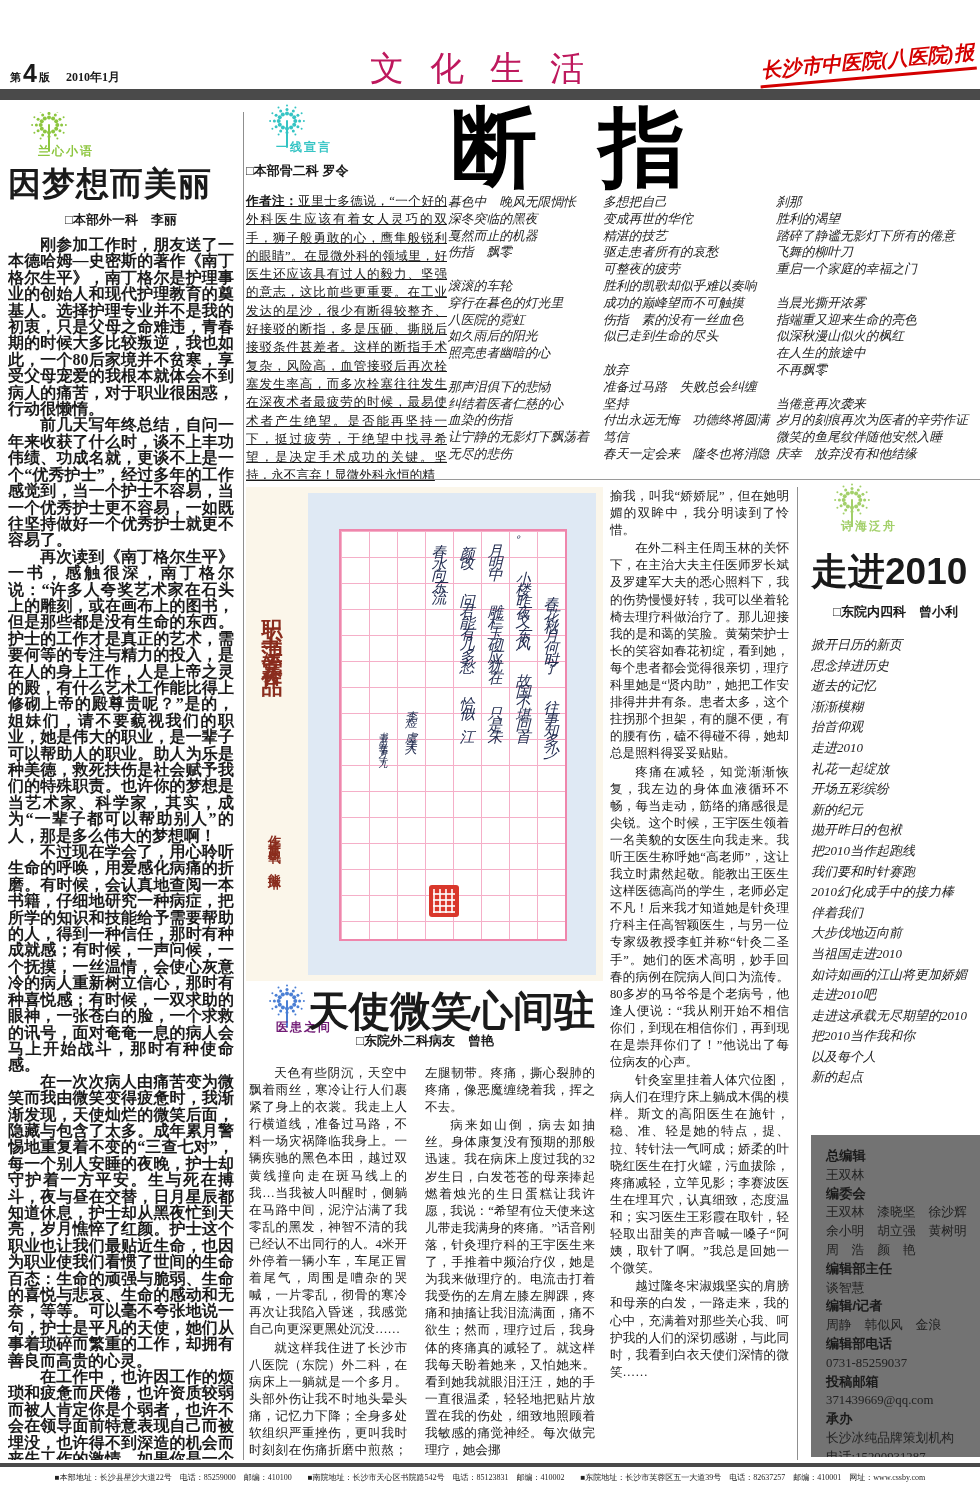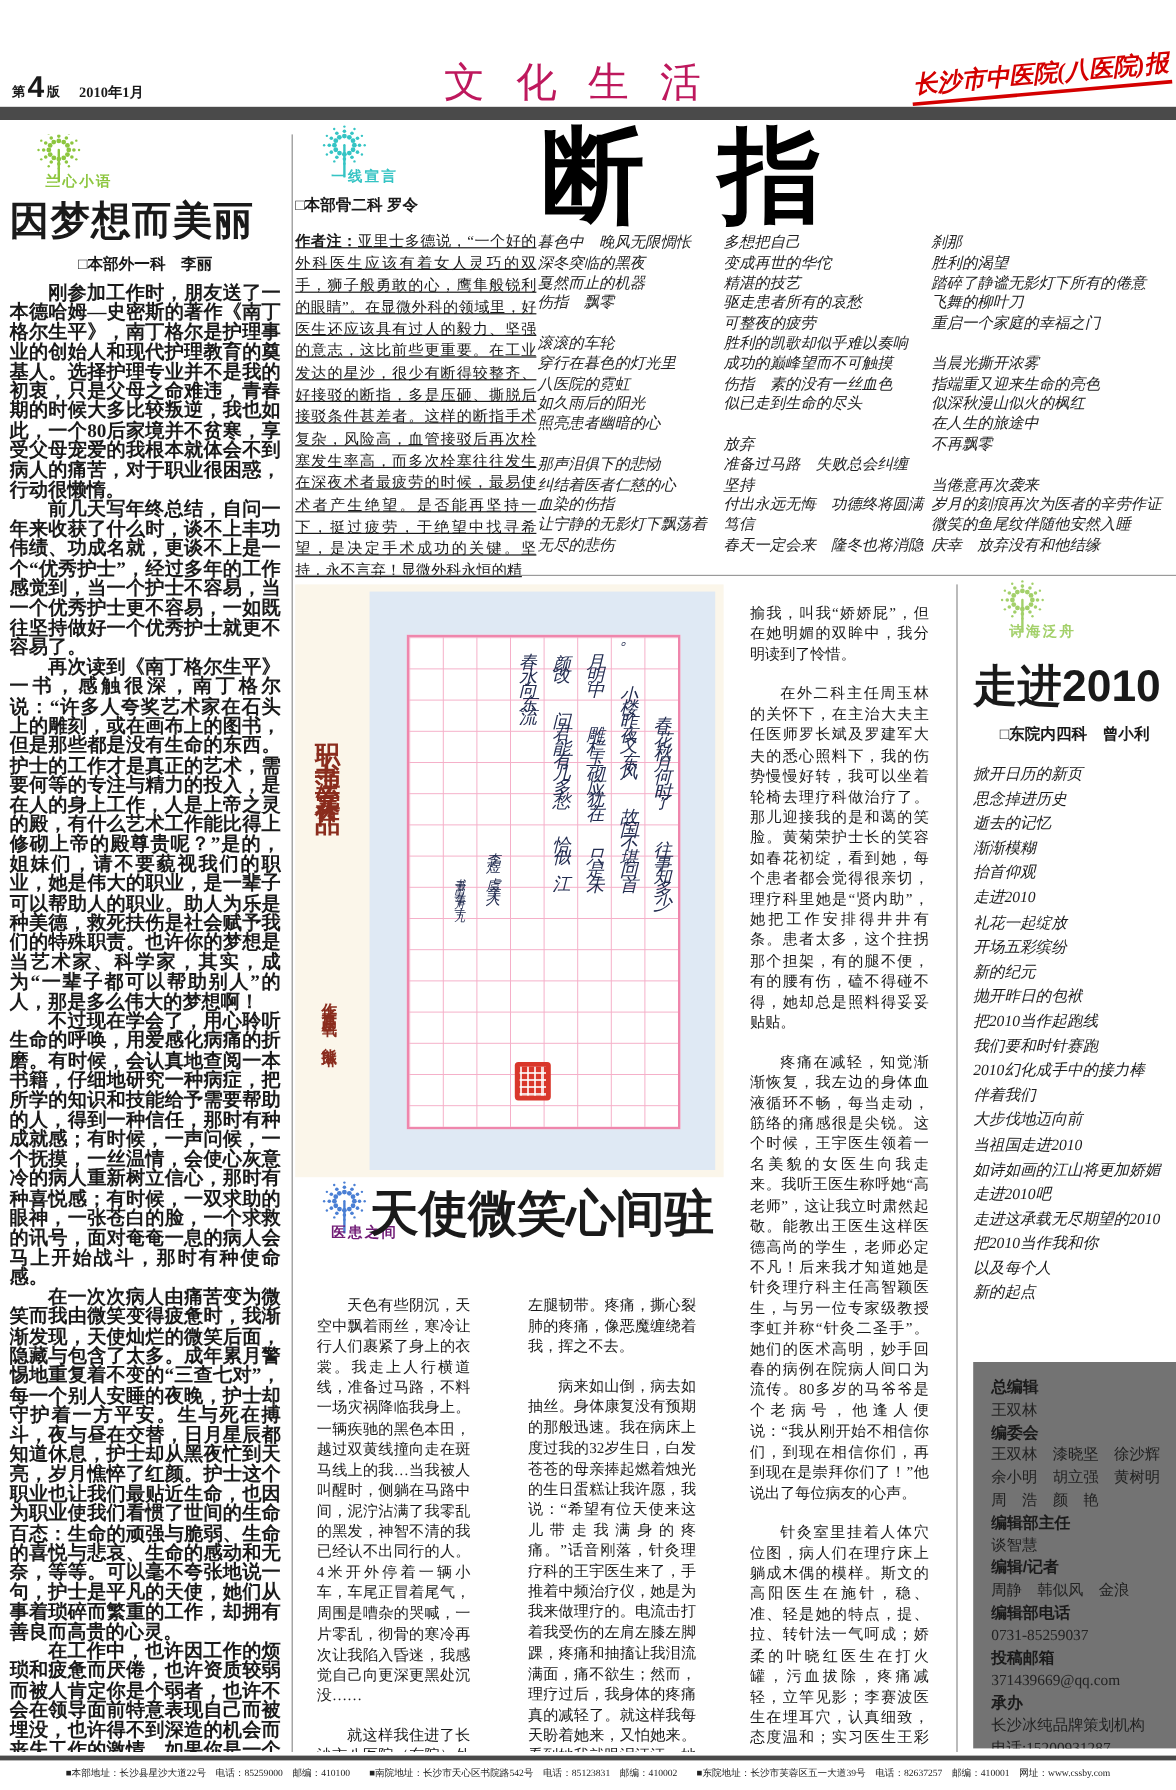--- a/index.html
+++ b/index.html
@@ -60,21 +60,21 @@
         color:#222c50;font-style:italic;}
   .cols .vc{line-height:28px;font-size:15px;letter-spacing:11px;white-space:pre;}
   .cols .sig{font-size:12px;letter-spacing:6px;padding-top:168px;}
   .cols .date{font-size:9px;letter-spacing:3px;padding-top:192px;}
   .seal{position:absolute;left:88px;bottom:22px;width:30px;height:32px;background:#d9372b;border-radius:3px;}
   .seal::before{content:"";position:absolute;inset:4px;
         background:repeating-linear-gradient(0deg,rgba(255,255,255,.8) 0 2px,transparent 2px 6px),
                    repeating-linear-gradient(90deg,rgba(255,255,255,.8) 0 2px,transparent 2px 6px);}
 
   
-  .cont p{margin:16px;text-indent:2em;text-align:justify;font-size:12.6px;line-height:17.1px;}
+  .cont p{margin:1px;text-indent:2em;text-align:justify;font-size:12.6px;line-height:17.1px;}
   .cont p:first-child{text-indent:0;}
   .cont.indent-first p:first-child{text-indent:2em;}
   .angelR{position:absolute;left:609px;top:487px;width:181px;height:971px;overflow:hidden;}
   .angelHead{position:absolute;left:246px;top:986px;width:358px;height:76px;}
   .angelHead .logo{position:absolute;left:0;top:2px;width:64px;}
   .angelTitle{position:absolute;left:62px;top:-2px;font-family:"Liberation Sans",sans-serif;
         font-weight:900;font-size:41px;white-space:nowrap;}
   .angelByline{position:absolute;left:0;right:0;top:46px;text-align:center;
         font-family:"Liberation Sans",sans-serif;font-weight:bold;font-size:13px;}
   .angelC1{position:absolute;left:248px;top:1064px;width:160px;height:396px;overflow:hidden;}
@@ -336,20 +336,21 @@
           <circle cx="13.8" cy="13.2" r="2.00"></circle>
           <circle cx="10.1" cy="11.2" r="1.50"></circle>
           <circle cx="6.4" cy="9.2" r="1.00"></circle>
           <circle cx="16.8" cy="10.4" r="2.00"></circle>
           <circle cx="14.7" cy="7.0" r="1.50"></circle>
           <circle cx="12.5" cy="3.5" r="1.00"></circle>
         </svg>
       <span class="label" style="color: #701a75;">医患之间</span>
     </div>
     <div class="angelTitle">天使微笑心间驻</div>
+    <div class="angelByline">□东院外二科病友　曾艳</div>
   </div>
   <div class="angelC1 cont indent-first">
       <p>天色有些阴沉，天空中飘着雨丝，寒冷让行人们裹紧了身上的衣裳。我走上人行横道线，准备过马路，不料一场灾祸降临我身上。一辆疾驰的黑色本田，越过双黄线撞向走在斑马线上的我…当我被人叫醒时，侧躺在马路中间，泥泞沾满了我零乱的黑发，神智不清的我已经认不出同行的人。4米开外停着一辆小车，车尾正冒着尾气，周围是嘈杂的哭喊，一片零乱，彻骨的寒冷再次让我陷入昏迷，我感觉自己向更深更黑处沉没……</p>
       <p>就这样我住进了长沙市八医院（东院）外二科，在病床上一躺就是一个多月。头部外伤让我不时地头晕头痛，记忆力下降；全身多处软组织严重挫伤，更叫我时时刻刻在伤痛折磨中煎熬；轻微的动作都会牵动受伤的</p>
     </div>
   <div class="angelC2 cont">
       <p>左腿韧带。疼痛，撕心裂肺的疼痛，像恶魔缠绕着我，挥之不去。</p>
       <p>病来如山倒，病去如抽丝。身体康复没有预期的那般迅速。我在病床上度过我的32岁生日，白发苍苍的母亲捧起燃着烛光的生日蛋糕让我许愿，我说：“希望有位天使来这儿带走我满身的疼痛。”话音刚落，针灸理疗科的王宇医生来了，手推着中频治疗仪，她是为我来做理疗的。电流击打着我受伤的左肩左膝左脚踝，疼痛和抽搐让我泪流满面，痛不欲生；然而，理疗过后，我身体的疼痛真的减轻了。就这样我每天盼着她来，又怕她来。看到她我就眼泪汪汪，她的手一直很温柔，轻轻地把贴片放置在我的伤处，细致地照顾着我敏感的痛觉神经。每次做完理疗，她会挪</p>
     </div>
 

